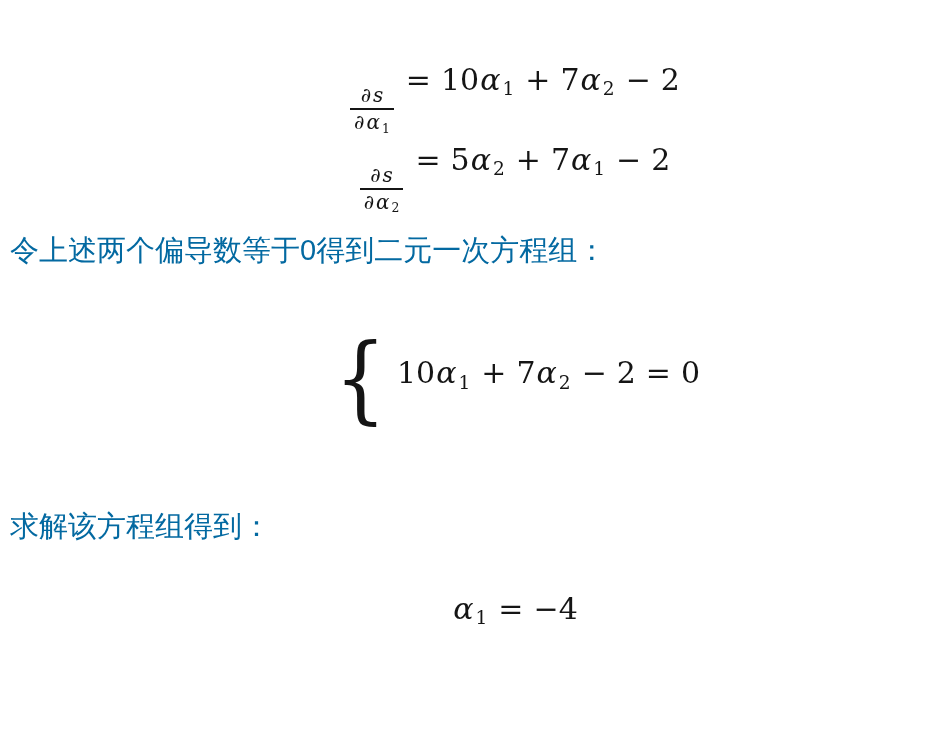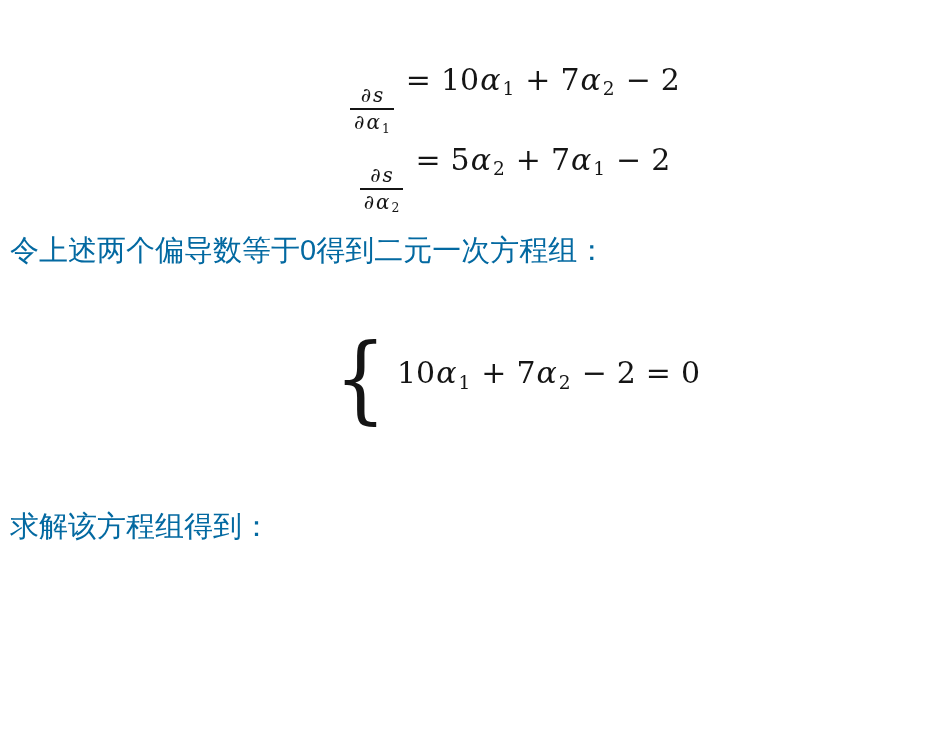--- a/index.html
+++ b/index.html
@@ -132,15 +132,16 @@
   <section class="system">
     <span class="brace">{</span>
     <div class="cases">
       <div class="math-row"><span class="mn">10</span><span class="mi">α</span><span class="msub">1</span><span class="mo">+</span><span class="mn">7</span><span class="mi">α</span><span class="msub">2</span><span class="mo">−</span><span class="mn">2</span><span class="mo">=</span><span class="mn">0</span></div>
     </div>
   </section>
 
   <p class="cn p2">求解该方程组得到：</p>
 
   <section class="math-block results">
+    <div class="math-row"><span class="mi">α</span><span class="msub">1</span><span class="mo">=</span><span class="mn">−4</span></div>
   </section>
 
 </div>
 
 </body></html>

